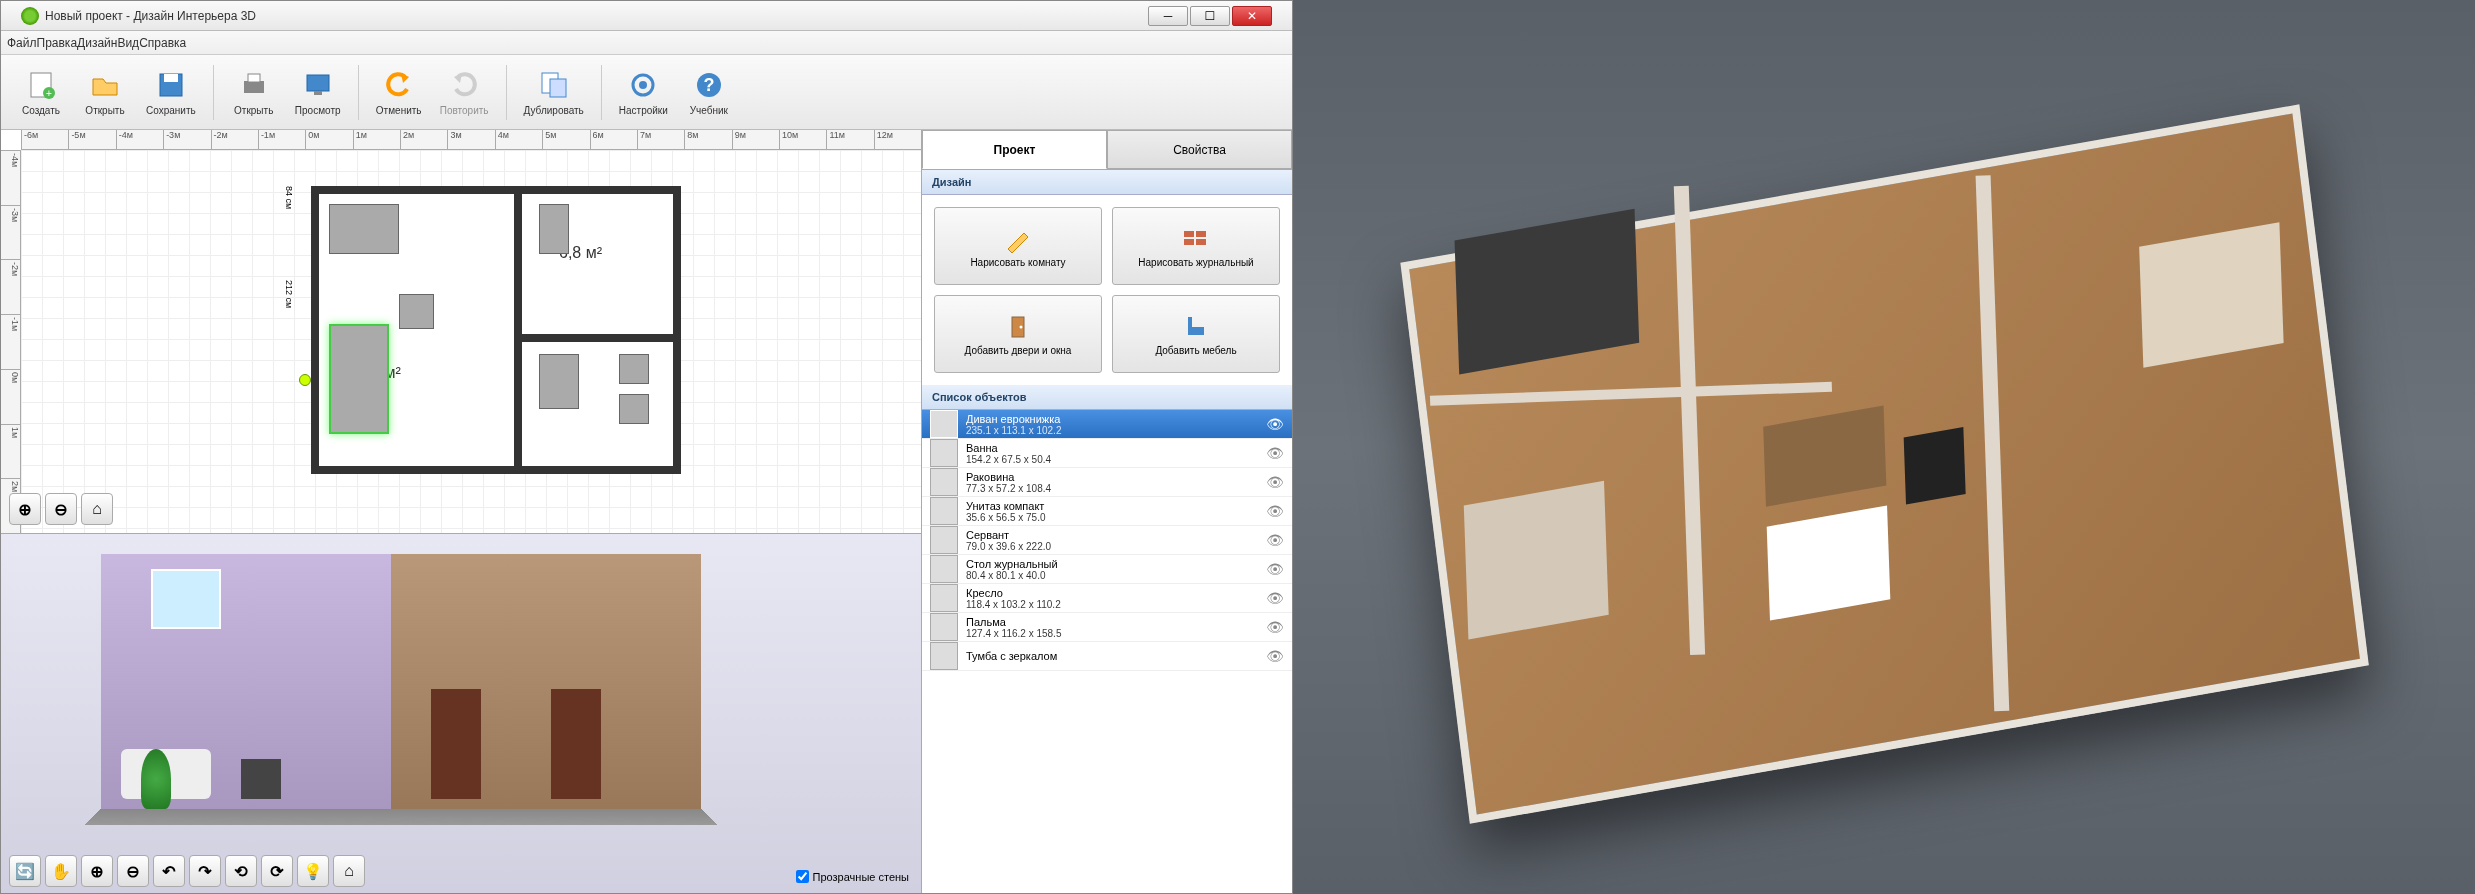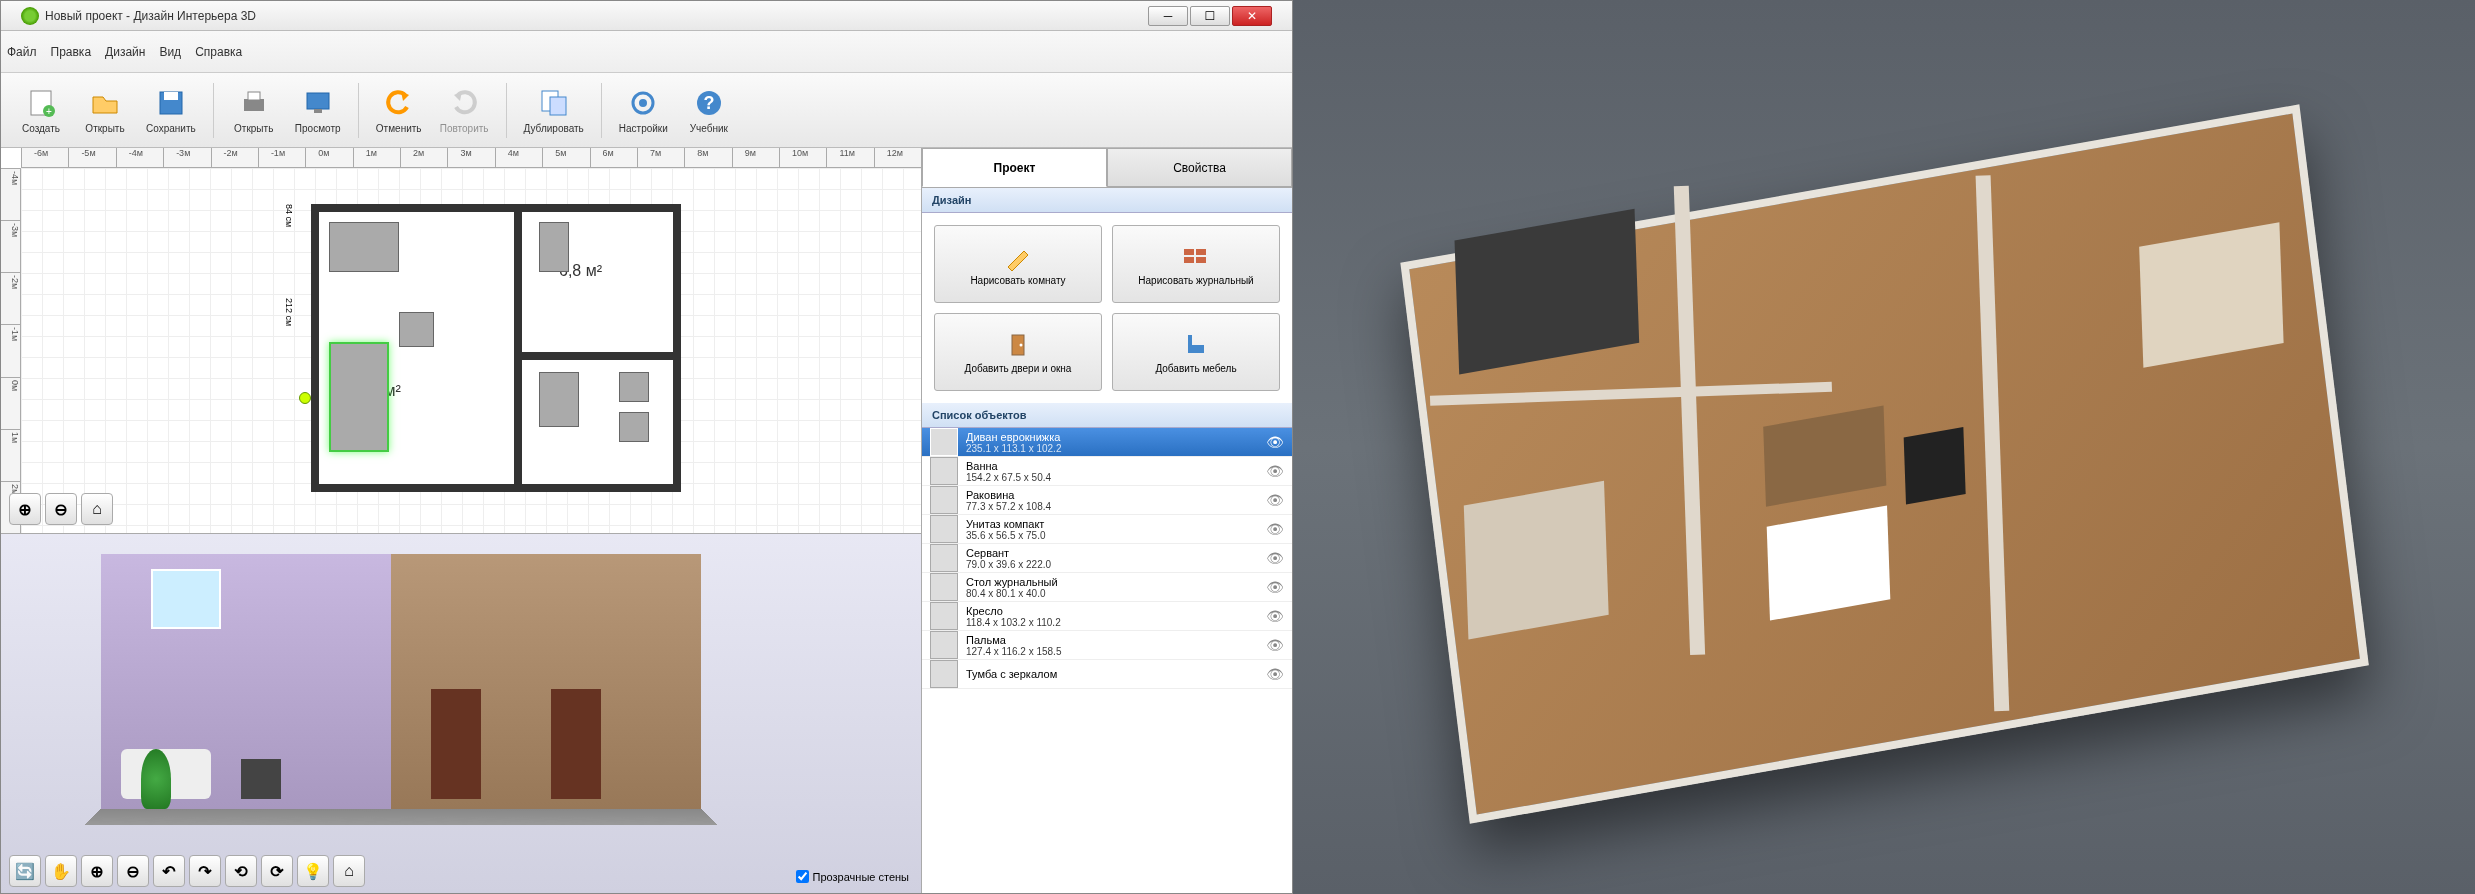--- a/index.html
+++ b/index.html
@@ -66,26 +66,25 @@
   width: 40px; height: 20px;
   border: 1px solid #999;
   background: linear-gradient(180deg, #fff, #ddd);
   border-radius: 2px;
   display: flex; align-items: center; justify-content: center;
   font-size: 12px;
   cursor: pointer;
 }
 .win-btn.close { background: linear-gradient(180deg, #e66, #c22); color: #fff; border-color: #a22; }
 .menubar {
-  height: 42px;
+  height: 24px;
   background: linear-gradient(180deg, #f8f8f8, #eee);
   display: flex;
   align-items: center;
   padding: 0 6px;
-  gap: 14px;
   border-bottom: 1px solid #ccc;
   font-size: 12px;
   color: #333;
 }
 .menubar span { cursor: pointer; }
 .toolbar {
   height: 75px;
   background: linear-gradient(180deg, #fafafa, #e8e8e8);
   display: flex;
   align-items: center;
@@ -131,21 +130,21 @@
 .ruler-h {
   position: absolute;
   top: 0; left: 20px; right: 0;
   height: 20px;
   background: #f4f4f4;
   border-bottom: 1px solid #aaa;
   display: flex;
   font-size: 9px;
   color: #555;
 }
-.ruler-h div { flex: 1; border-left: 1px solid #aaa; padding-left: 12px; }
+.ruler-h div { flex: 1; border-left: 1px solid #aaa; padding-left: 2px; }
 .ruler-v {
   position: absolute;
   top: 20px; left: 0; bottom: 0;
   width: 20px;
   background: #f4f4f4;
   border-right: 1px solid #aaa;
   display: flex;
   flex-direction: column;
   font-size: 9px;
   color: #555;

